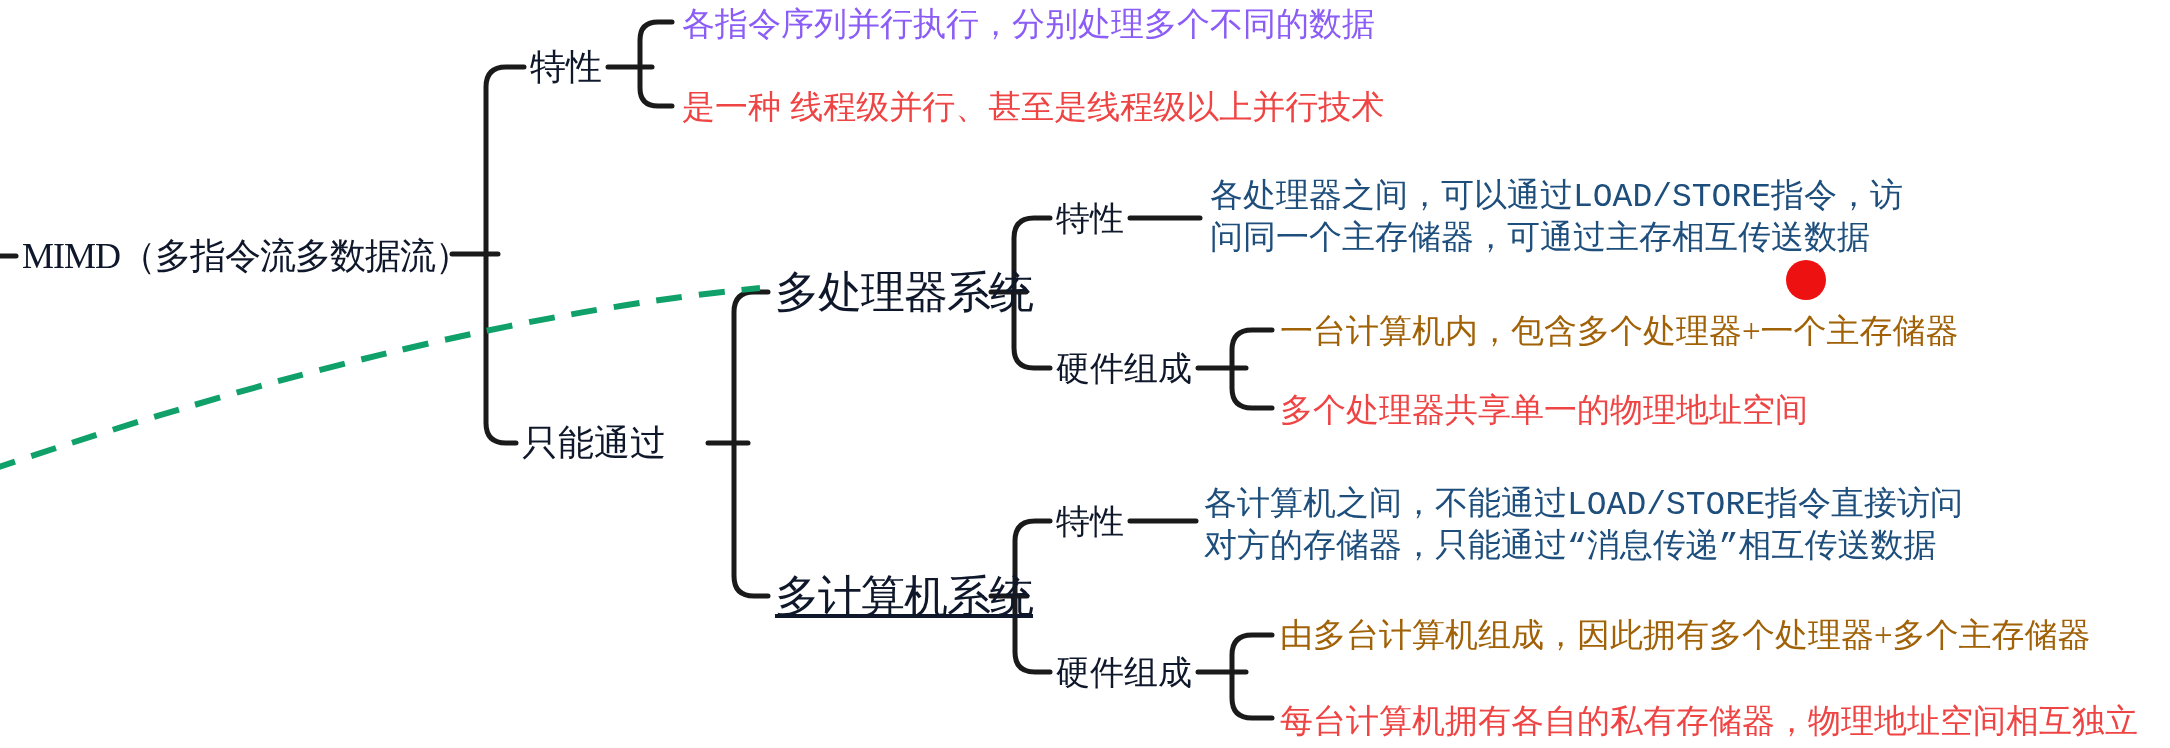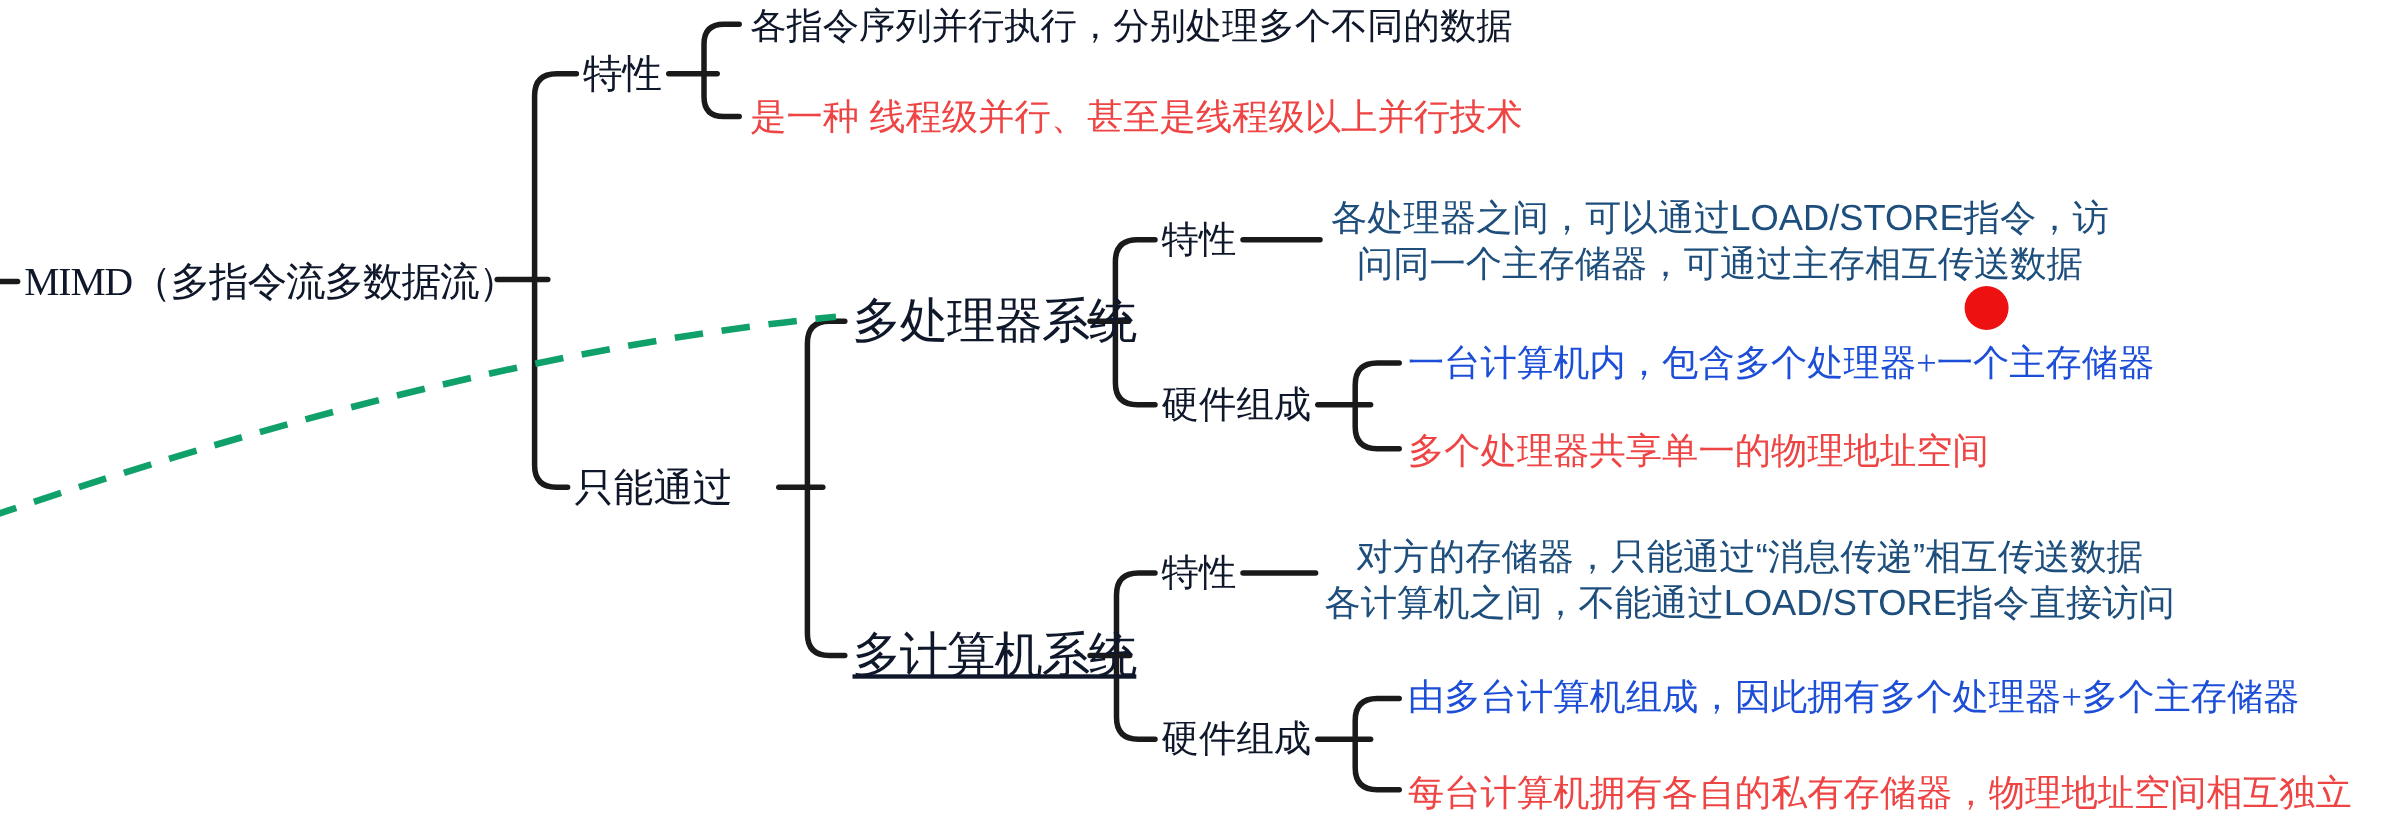--- a/index.html
+++ b/index.html
@@ -10,27 +10,27 @@
   .lines{position:absolute;left:0;top:0;width:2170px;height:748px;}
   .node,.leaf{
     position:absolute;transform:translateY(-50%);
     white-space:nowrap;line-height:1;color:#0f172a;
   }
   .root-label{font-size:36px;letter-spacing:-1px;font-family:"Liberation Serif","DejaVu Serif",serif;}
   .lv2{font-size:36px;}
   .lv3{font-size:44px;letter-spacing:-1px;}
   .lv4{font-size:34px;}
   .leaf{font-size:33px;}
-  .c-teal{color:#0f172a;}
+  .c-teal{color:#8b5cf6;}
   .c-orange{color:#ef4444;}
   .c-blue{color:#ef4444;}
-  .c-black{color:#1d4ed8;}
+  .c-black{color:#a16207;}
   .block{
     position:absolute;font-size:33px;line-height:42px;white-space:nowrap;
-    color:#1d4e7c;font-family:Liberation Sans, sans-serif;text-align:center;
+    color:#1d4e7c;font-family:Liberation Mono, monospace;
   }
   .serifish{font-family:"Liberation Serif","DejaVu Serif",serif;}
 </style>
 </head>
 <body>
 
 <div class="canvas">
 
   <svg class="lines" width="2170" height="748" viewBox="0 0 2170 748" xmlns="http://www.w3.org/2000/svg">
     <g stroke="#1a1a1a" stroke-width="5" fill="none" stroke-linecap="round">
@@ -70,20 +70,20 @@
     <div>各处理器之间，可以通过LOAD/STORE指令，访</div>
     <div>问同一个主存储器，可通过主存相互传送数据</div>
   </div>
   <div class="node lv4" style="left:1056px;top:368px;">硬件组成</div>
   <div class="leaf c-black serifish" style="left:1280px;top:331px;">一台计算机内，包含多个处理器+一个主存储器</div>
   <div class="leaf c-blue" style="left:1280px;top:409px;">多个处理器共享单一的物理地址空间</div>
 
   <div class="node lv3" style="left:775px;top:596px;text-decoration:underline;">多计算机系统</div>
   <div class="node lv4" style="left:1056px;top:521px;">特性</div>
   <div class="block" style="left:1204px;top:485px;">
+    <div>各计算机之间，不能通过LOAD/STORE指令直接访问</div>
     <div>对方的存储器，只能通过“消息传递”相互传送数据</div>
-    <div>各计算机之间，不能通过LOAD/STORE指令直接访问</div>
   </div>
   <div class="node lv4" style="left:1056px;top:672px;">硬件组成</div>
   <div class="leaf c-black serifish" style="left:1280px;top:635px;">由多台计算机组成，因此拥有多个处理器+多个主存储器</div>
   <div class="leaf c-blue" style="left:1280px;top:720px;">每台计算机拥有各自的私有存储器，物理地址空间相互独立</div>
 
 </div>
 
 </body></html>

